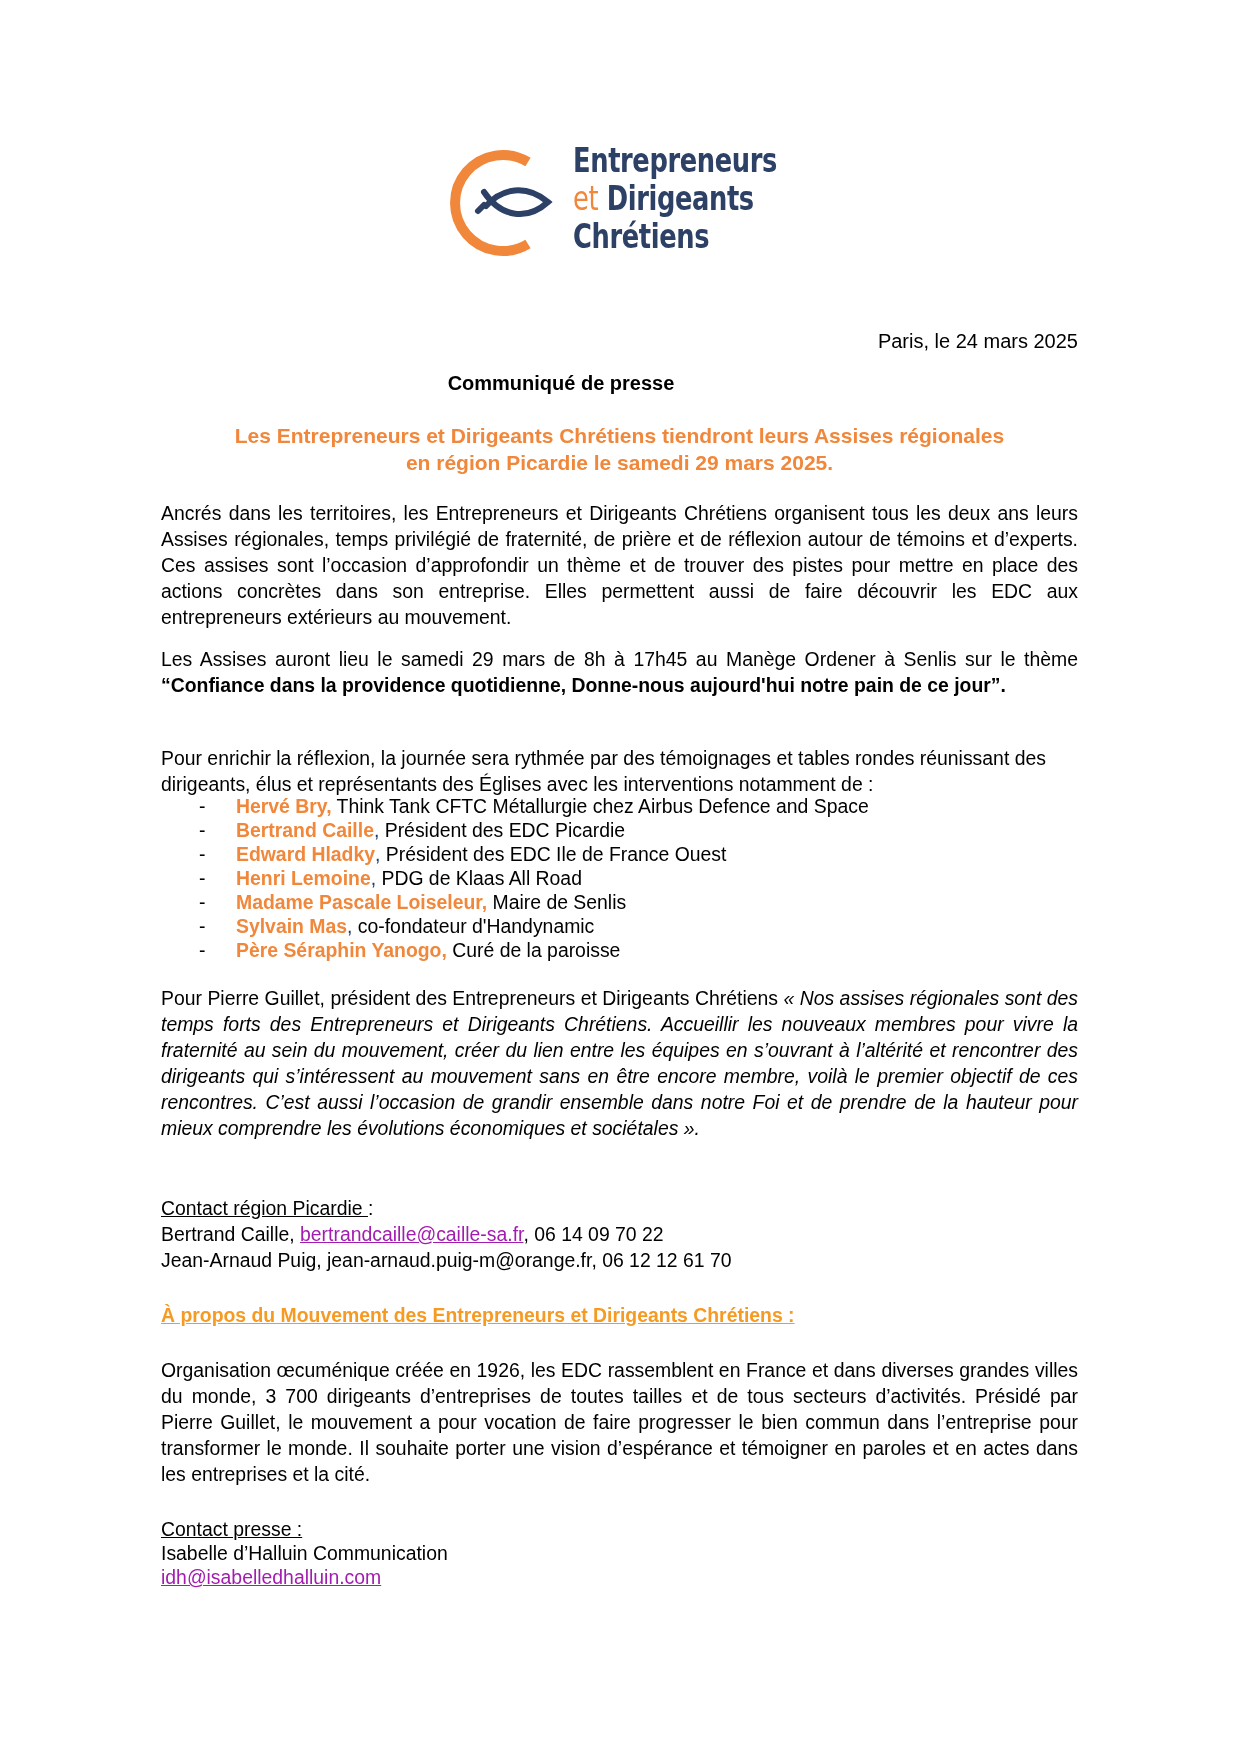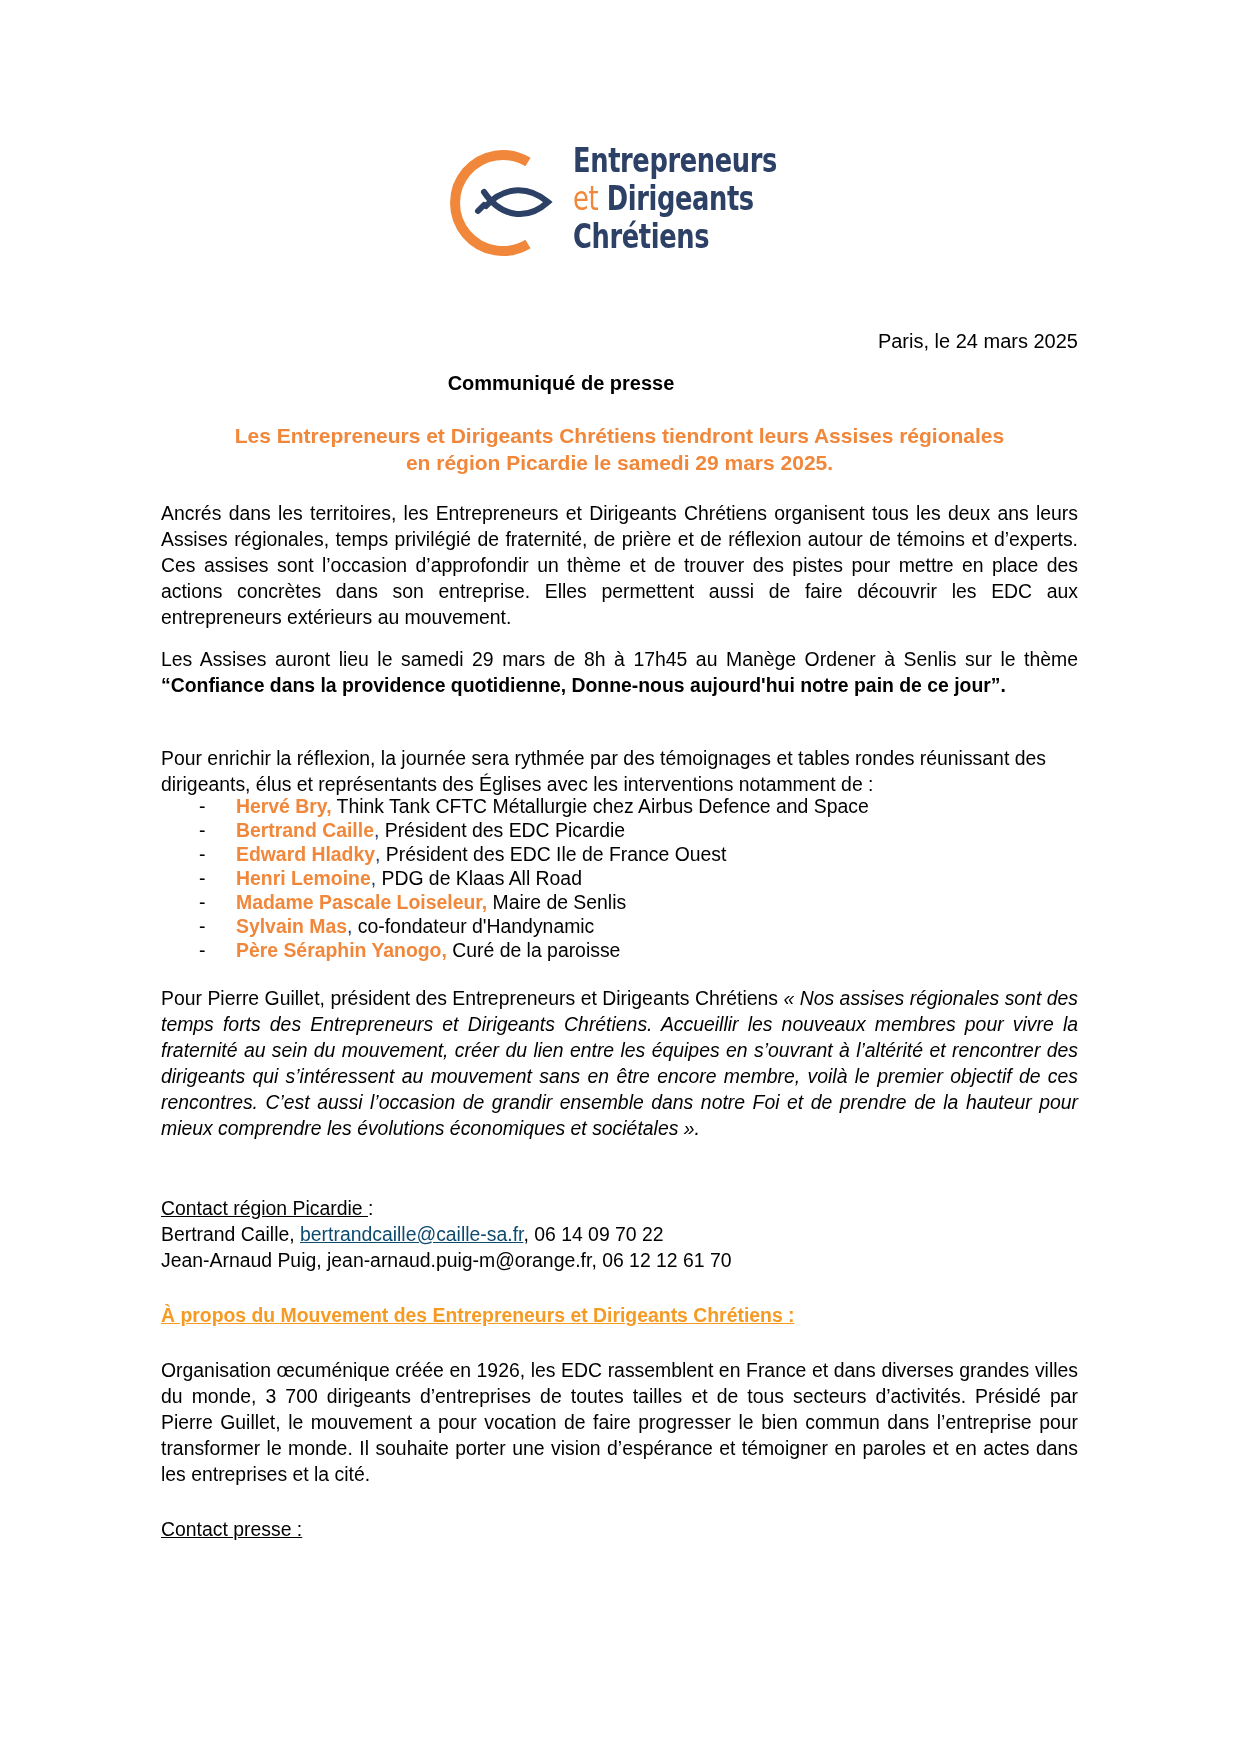--- a/index.html
+++ b/index.html
@@ -3,21 +3,21 @@
 <meta charset="utf-8">
 <style>
   html, body { margin: 0; padding: 0; background: #ffffff; }
   body { width: 1242px; height: 1755px; position: relative; overflow: hidden;
          font-family: "Liberation Sans", sans-serif; color: #000; }
   .blk { position: absolute; left: 161px; width: 917px; font-size: 19.4px; line-height: 26px; }
   .just { text-align: justify; text-align-last: left; }
   .orange { color: #f0873a; }
   .orange2 { color: #f59a23; }
   .navy { color: #1f3864; }
-  .link { color: #0c4a6e; text-decoration: underline; }
+  .link { color: #a21caf; text-decoration: underline; }
   .u { text-decoration: underline; }
   .b { font-weight: bold; }
   .i { font-style: italic; }
 
   #logo { position: absolute; left: 440px; top: 140px; width: 370px; height: 125px; }
   #logo .wm { position: absolute; left: 133px; font-family: "DejaVu Sans", sans-serif;
               font-weight: bold; font-size: 33px; line-height: 38px; color: #2d4065;
               letter-spacing: -0.5px; transform: scaleX(0.78); transform-origin: left center; white-space: nowrap; }
   #logo .wm .et { color: #f0873a; font-weight: normal; }
 
@@ -77,13 +77,15 @@
 </div>
 
 <div class="blk" style="top:1302px;">
   <span class="orange2 b u">À propos du Mouvement des Entrepreneurs et Dirigeants Chrétiens :</span>
 </div>
 
 <div class="blk just" style="top:1357px;">Organisation œcuménique créée en 1926, les EDC rassemblent en France et dans diverses grandes villes du monde, 3 700 dirigeants d’entreprises de toutes tailles et de tous secteurs d’activités. Présidé par Pierre Guillet, le mouvement a pour vocation de faire progresser le bien commun dans l’entreprise pour transformer le monde. Il souhaite porter une vision d’espérance et témoigner en paroles et en actes dans les entreprises et la cité.</div>
 
 <div class="blk" style="top:1517px; line-height:24px;">
   <div class="u">Contact presse :</div>
+  <div>Isabelle d’Halluin Communication</div>
+  <div><a class="link">idh@isabelledhalluin.com</a></div>
 </div>
 
 </body></html>

